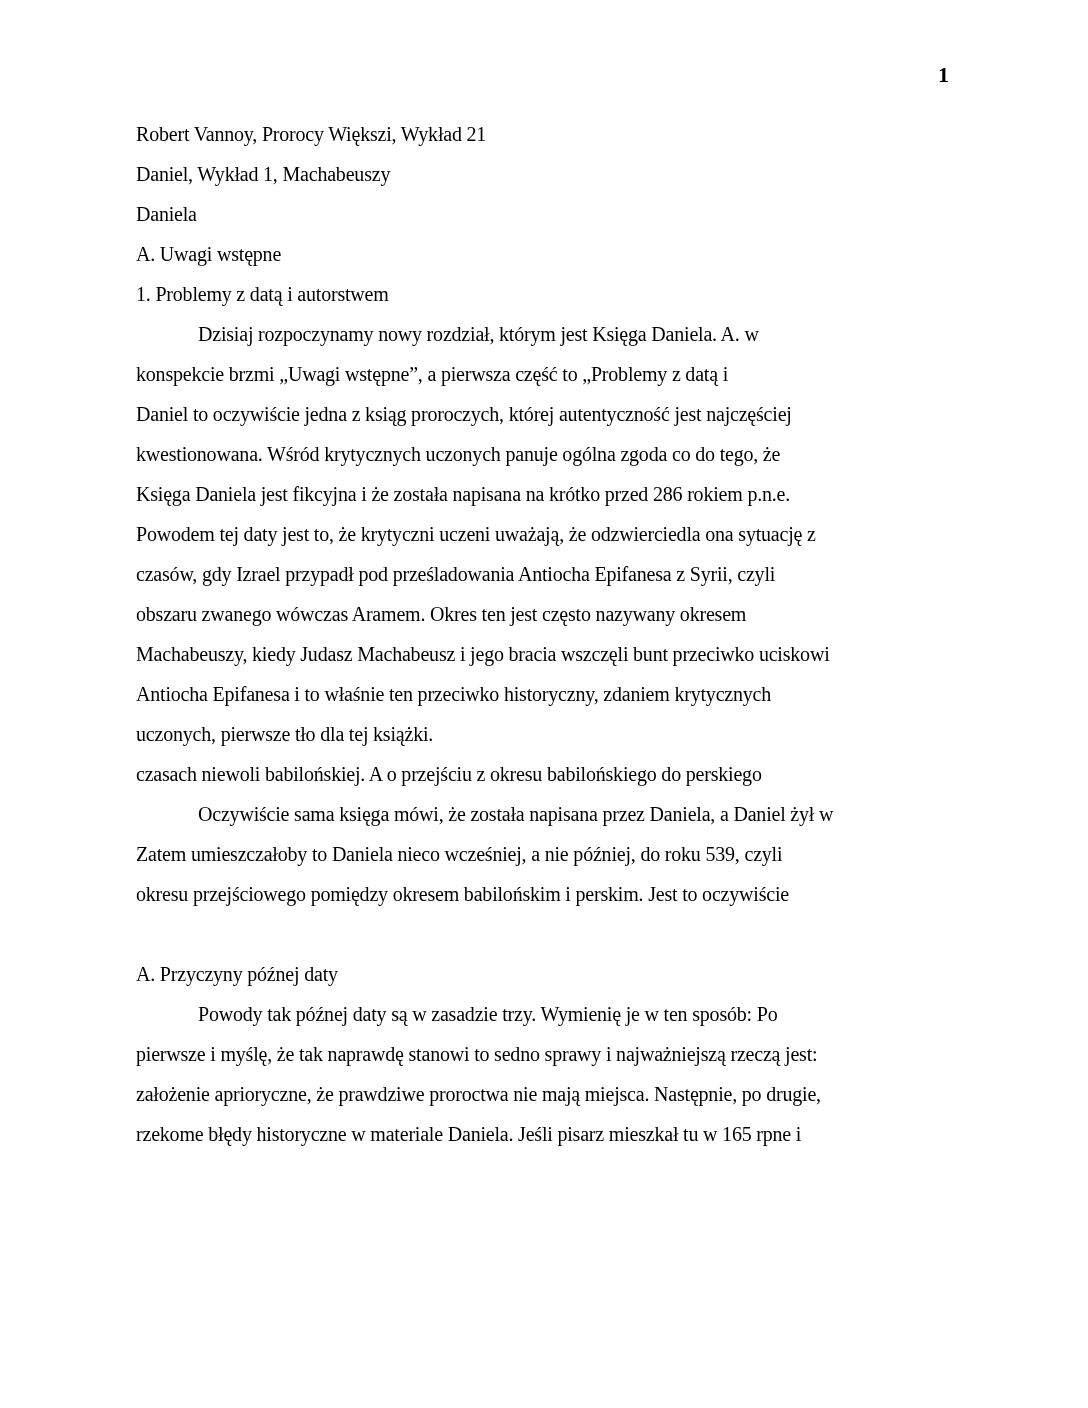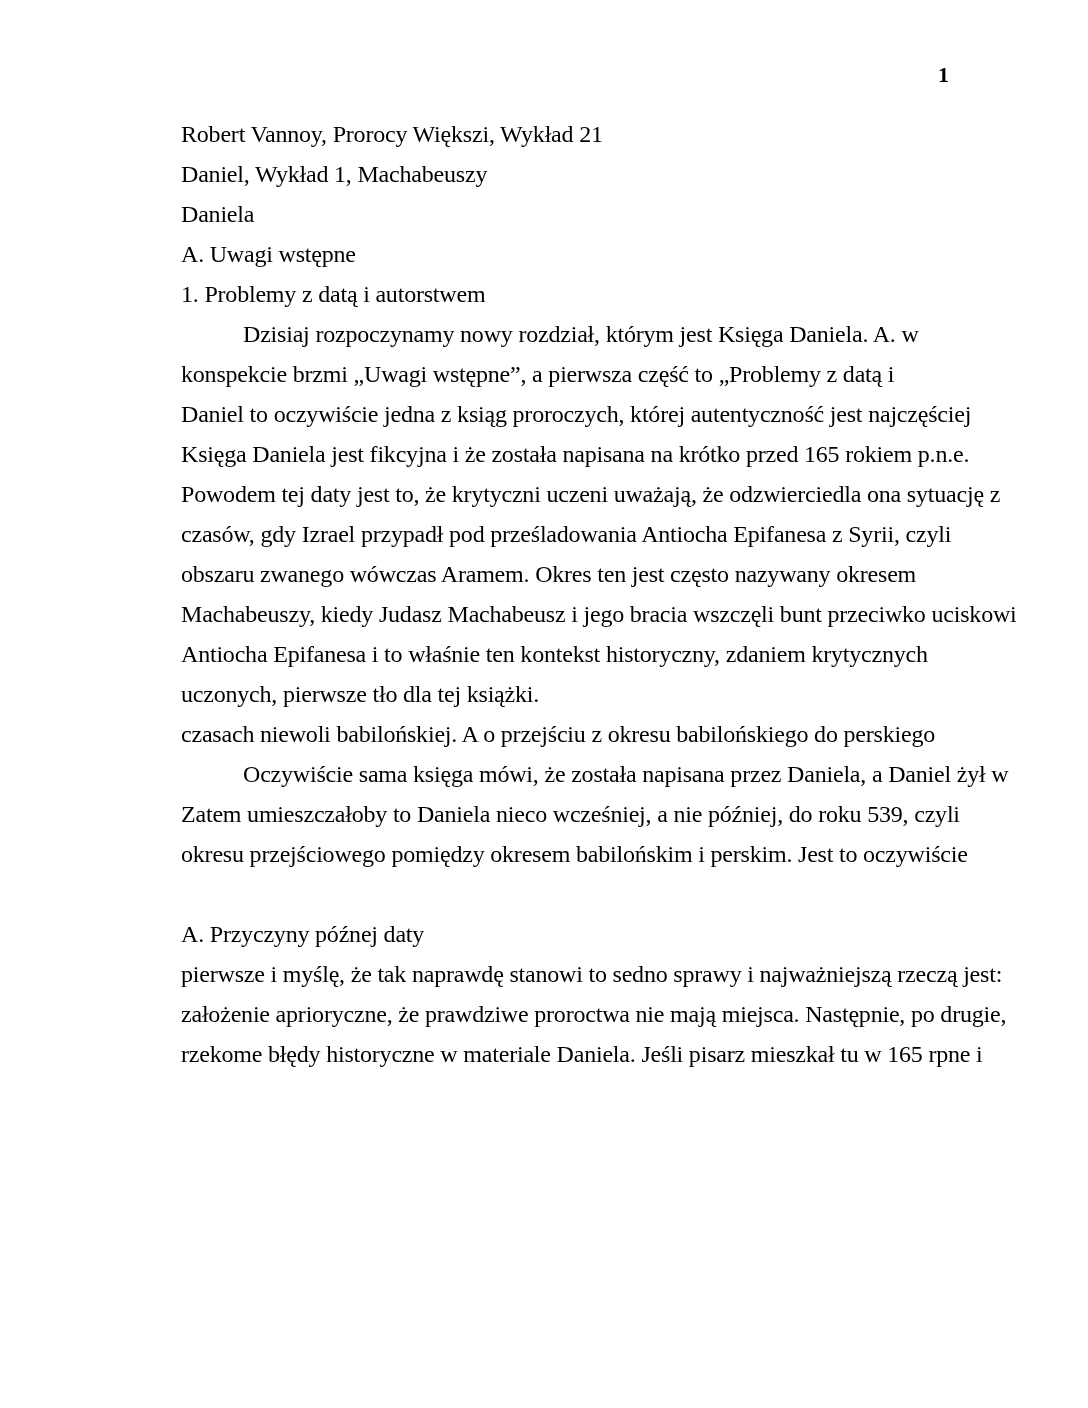--- a/index.html
+++ b/index.html
@@ -26,24 +26,23 @@
   }
   .content {
     position: absolute;
     top: 114px;
     left: 136px;
     width: 840px;
   }
   .line {
     height: 40px;
     line-height: 40px;
-    font-size: 24px;
+    font-size: 20px;
     letter-spacing: -0.2px;
     white-space: nowrap;
-    margin-left: 45px;
   }
   .indent {
     text-indent: 62px;
   }
   .spacer {
     height: 40px;
   }
 </style>
 </head>
 <body>
@@ -55,34 +54,36 @@
 
     <div class="line">Robert Vannoy, Prorocy Większi, Wykład 21</div>
     <div class="line">Daniel, Wykład 1, Machabeuszy</div>
     <div class="line">Daniela</div>
     <div class="line">A. Uwagi wstępne</div>
     <div class="line">1. Problemy z datą i autorstwem</div>
 
     <div class="line indent">Dzisiaj rozpoczynamy nowy rozdział, którym jest Księga Daniela. A. w</div>
     <div class="line">konspekcie brzmi „Uwagi wstępne”, a pierwsza część to „Problemy z datą i</div>
     <div class="line">Daniel to oczywiście jedna z ksiąg proroczych, której autentyczność jest najczęściej</div>
-    <div class="line">Księga Daniela jest fikcyjna i że została napisana na krótko przed 165 rokiem p.n.e.</div>
+    <div class="line">kwestionowana. Wśród krytycznych uczonych panuje ogólna zgoda co do tego, że</div>
+    <div class="line">Księga Daniela jest fikcyjna i że została napisana na krótko przed 286 rokiem p.n.e.</div>
     <div class="line">Powodem tej daty jest to, że krytyczni uczeni uważają, że odzwierciedla ona sytuację z</div>
     <div class="line">czasów, gdy Izrael przypadł pod prześladowania Antiocha Epifanesa z Syrii, czyli</div>
     <div class="line">obszaru zwanego wówczas Aramem. Okres ten jest często nazywany okresem</div>
     <div class="line">Machabeuszy, kiedy Judasz Machabeusz i jego bracia wszczęli bunt przeciwko uciskowi</div>
-    <div class="line">Antiocha Epifanesa i to właśnie ten kontekst historyczny, zdaniem krytycznych</div>
+    <div class="line">Antiocha Epifanesa i to właśnie ten przeciwko historyczny, zdaniem krytycznych</div>
     <div class="line">uczonych, pierwsze tło dla tej książki.</div>
 
     <div class="line">czasach niewoli babilońskiej. A o przejściu z okresu babilońskiego do perskiego</div>
     <div class="line indent">Oczywiście sama księga mówi, że została napisana przez Daniela, a Daniel żył w</div>
     <div class="line">Zatem umieszczałoby to Daniela nieco wcześniej, a nie później, do roku 539, czyli</div>
     <div class="line">okresu przejściowego pomiędzy okresem babilońskim i perskim. Jest to oczywiście</div>
 
     <div class="line spacer"></div>
 
     <div class="line">A. Przyczyny późnej daty</div>
 
+    <div class="line indent">Powody tak późnej daty są w zasadzie trzy. Wymienię je w ten sposób: Po</div>
     <div class="line">pierwsze i myślę, że tak naprawdę stanowi to sedno sprawy i najważniejszą rzeczą jest:</div>
     <div class="line">założenie aprioryczne, że prawdziwe proroctwa nie mają miejsca. Następnie, po drugie,</div>
     <div class="line">rzekome błędy historyczne w materiale Daniela. Jeśli pisarz mieszkał tu w 165 rpne i</div>
   </div>
 </div>
 
 </body></html>

